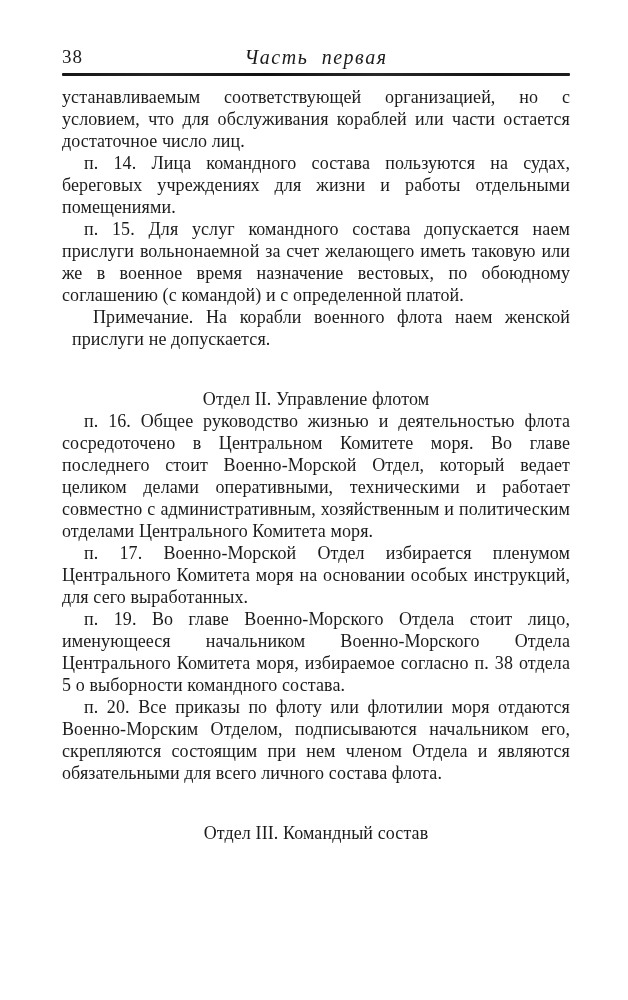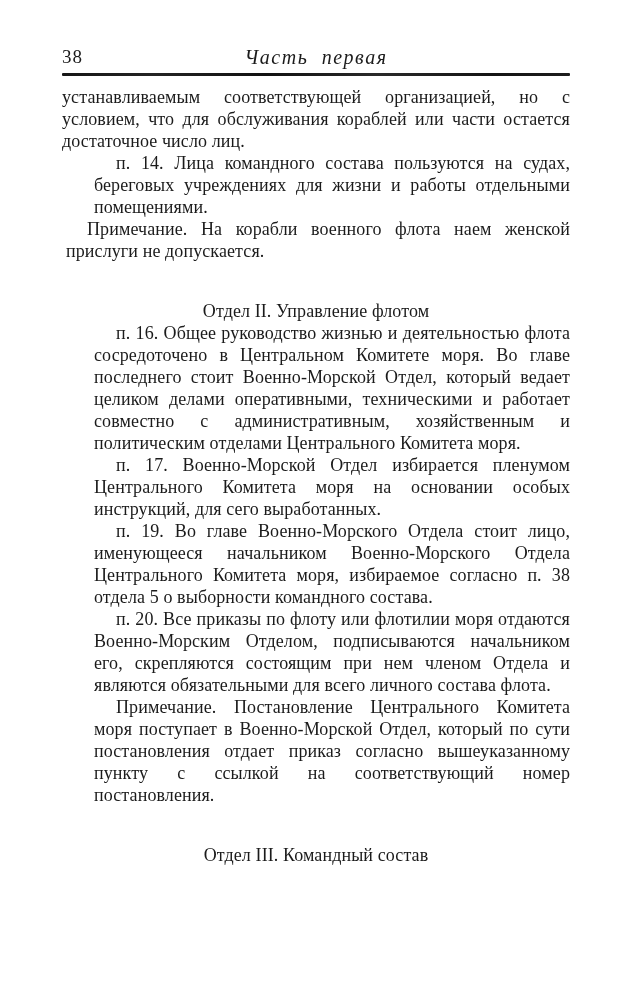--- a/index.html
+++ b/index.html
@@ -63,24 +63,23 @@
   }
   .page-body p {
     margin: 0;
     padding: 0;
   }
   p.para-plain {
     text-indent: 0;
   }
   p.para-indent {
     text-indent: 22px;
-    margin-left: 32px;
   }
   p.para-note {
-    margin-left: 4px;
+    margin-left: 10px;
     text-indent: 21px;
   }
   p.para-heading {
     text-align: center;
     text-indent: 0;
     margin-top: 38px;
   }
 </style>
 </head>
 <body>
@@ -90,23 +89,23 @@
   <div class="running-header">
     <span class="page-number">38</span>
     <span class="running-title">Часть первая</span>
   </div>
 
   <div class="header-rule"></div>
 
   <div class="page-body">
     <p class="para-plain">устанавливаемым соответствующей организацией, но с условием, что для обслуживания кораблей или части остается достаточное число лиц.</p>
     <p class="para-indent">п. 14. Лица командного состава пользуются на судах, береговых учреждениях для жизни и работы отдельными помещениями.</p>
+    <p class="para-indent">п. 15. Для услуг командного состава допускается наем прислуги вольнонаемной за счет желающего иметь таковую или же в военное время назначение вестовых, по обоюдному соглашению (с командой) и с определенной платой.</p>
     <p class="para-note">Примечание. На корабли военного флота наем женской прислуги не допускается.</p>
     <p class="para-heading">Отдел II. Управление флотом</p>
     <p class="para-indent">п. 16. Общее руководство жизнью и деятельностью флота сосредоточено в Центральном Комитете моря. Во главе последнего стоит Военно-Морской Отдел, который ведает целиком делами оперативными, техническими и работает совместно с административным, хозяйственным и политическим отделами Центрального Комитета моря.</p>
     <p class="para-indent">п. 17. Военно-Морской Отдел избирается пленумом Центрального Комитета моря на основании особых инструкций, для сего выработанных.</p>
     <p class="para-indent">п. 19. Во главе Военно-Морского Отдела стоит лицо, именующееся начальником Военно-Морского Отдела Центрального Комитета моря, избираемое согласно п. 38 отдела 5 о выборности командного состава.</p>
     <p class="para-indent">п. 20. Все приказы по флоту или флотилии моря отдаются Военно-Морским Отделом, подписываются начальником его, скрепляются состоящим при нем членом Отдела и являются обязательными для всего личного состава флота.</p>
-    <p class="para-indent">Примечание. Постановление Центрального Комитета моря поступает в Военно-Морской Отдел, который по сути постановления отдает приказ согласно вышеуказанному пункту с ссылкой на соответствующий номер постановления.</p>
     <p class="para-heading">Отдел III. Командный состав</p>
   </div>
 
 </div>
 
 </body></html>

